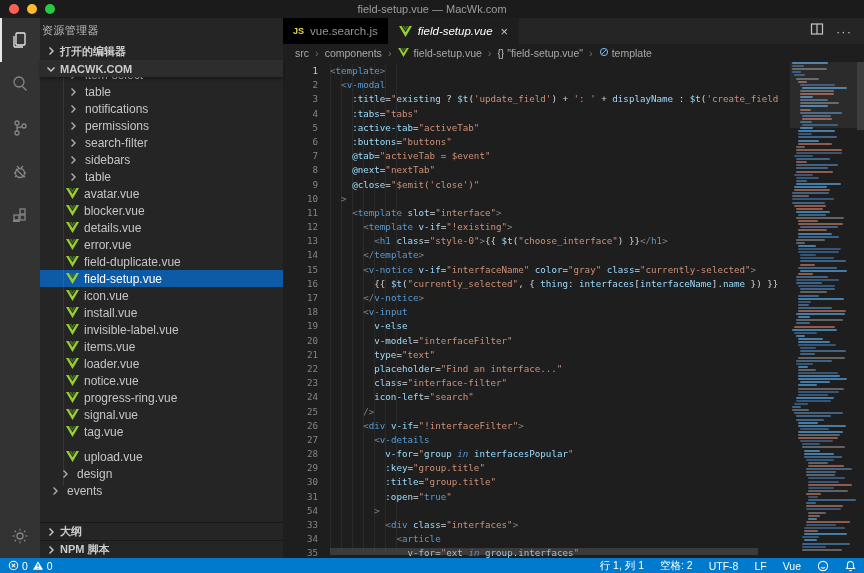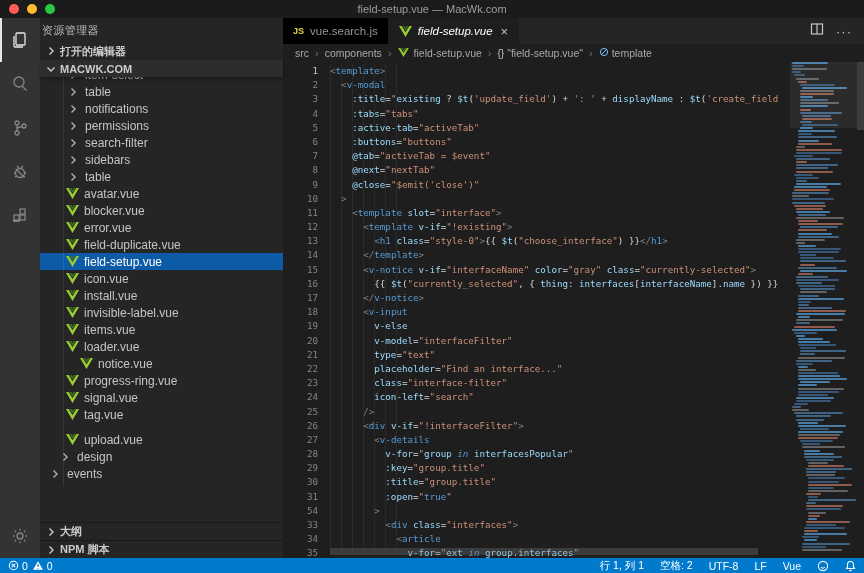--- a/index.html
+++ b/index.html
@@ -238,20 +238,29 @@
             </span>
             <span>blocker.vue</span>
           </div>
           <div class="tree-row" style="padding-left: 26px;">
             <span class="vue-ic">
               <svg width="13" height="11" viewBox="0 0 13 11">
                 <path d="M0 0 L2.6 0 L6.5 6.2 L10.4 0 L13 0 L6.5 11 Z" fill="#9acd32"></path>
                 <path d="M3.4 0 L6.5 4.7 L9.6 0 L7.6 0 L6.5 1.9 L5.4 0 Z" fill="#3e6f1f"></path>
               </svg>
             </span>
+            <span>details.vue</span>
+          </div>
+          <div class="tree-row" style="padding-left: 26px;">
+            <span class="vue-ic">
+              <svg width="13" height="11" viewBox="0 0 13 11">
+                <path d="M0 0 L2.6 0 L6.5 6.2 L10.4 0 L13 0 L6.5 11 Z" fill="#9acd32"></path>
+                <path d="M3.4 0 L6.5 4.7 L9.6 0 L7.6 0 L6.5 1.9 L5.4 0 Z" fill="#3e6f1f"></path>
+              </svg>
+            </span>
             <span>error.vue</span>
           </div>
           <div class="tree-row" style="padding-left: 26px;">
             <span class="vue-ic">
               <svg width="13" height="11" viewBox="0 0 13 11">
                 <path d="M0 0 L2.6 0 L6.5 6.2 L10.4 0 L13 0 L6.5 11 Z" fill="#9acd32"></path>
                 <path d="M3.4 0 L6.5 4.7 L9.6 0 L7.6 0 L6.5 1.9 L5.4 0 Z" fill="#3e6f1f"></path>
               </svg>
             </span>
             <span>field-duplicate.vue</span>
@@ -303,21 +312,21 @@
           </div>
           <div class="tree-row" style="padding-left: 26px;">
             <span class="vue-ic">
               <svg width="13" height="11" viewBox="0 0 13 11">
                 <path d="M0 0 L2.6 0 L6.5 6.2 L10.4 0 L13 0 L6.5 11 Z" fill="#9acd32"></path>
                 <path d="M3.4 0 L6.5 4.7 L9.6 0 L7.6 0 L6.5 1.9 L5.4 0 Z" fill="#3e6f1f"></path>
               </svg>
             </span>
             <span>loader.vue</span>
           </div>
-          <div class="tree-row" style="padding-left: 40px; align-items: center;">
+          <div class="tree-row" style="padding-left: 26px; align-items: center;">
             <span class="vue-ic">
               <svg width="13" height="11" viewBox="0 0 13 11">
                 <path d="M0 0 L2.6 0 L6.5 6.2 L10.4 0 L13 0 L6.5 11 Z" fill="#9acd32"></path>
                 <path d="M3.4 0 L6.5 4.7 L9.6 0 L7.6 0 L6.5 1.9 L5.4 0 Z" fill="#3e6f1f"></path>
               </svg>
             </span>
             <span>notice.vue</span>
           </div>
           <div class="tree-row" style="padding-left: 26px;">
             <span class="vue-ic">

